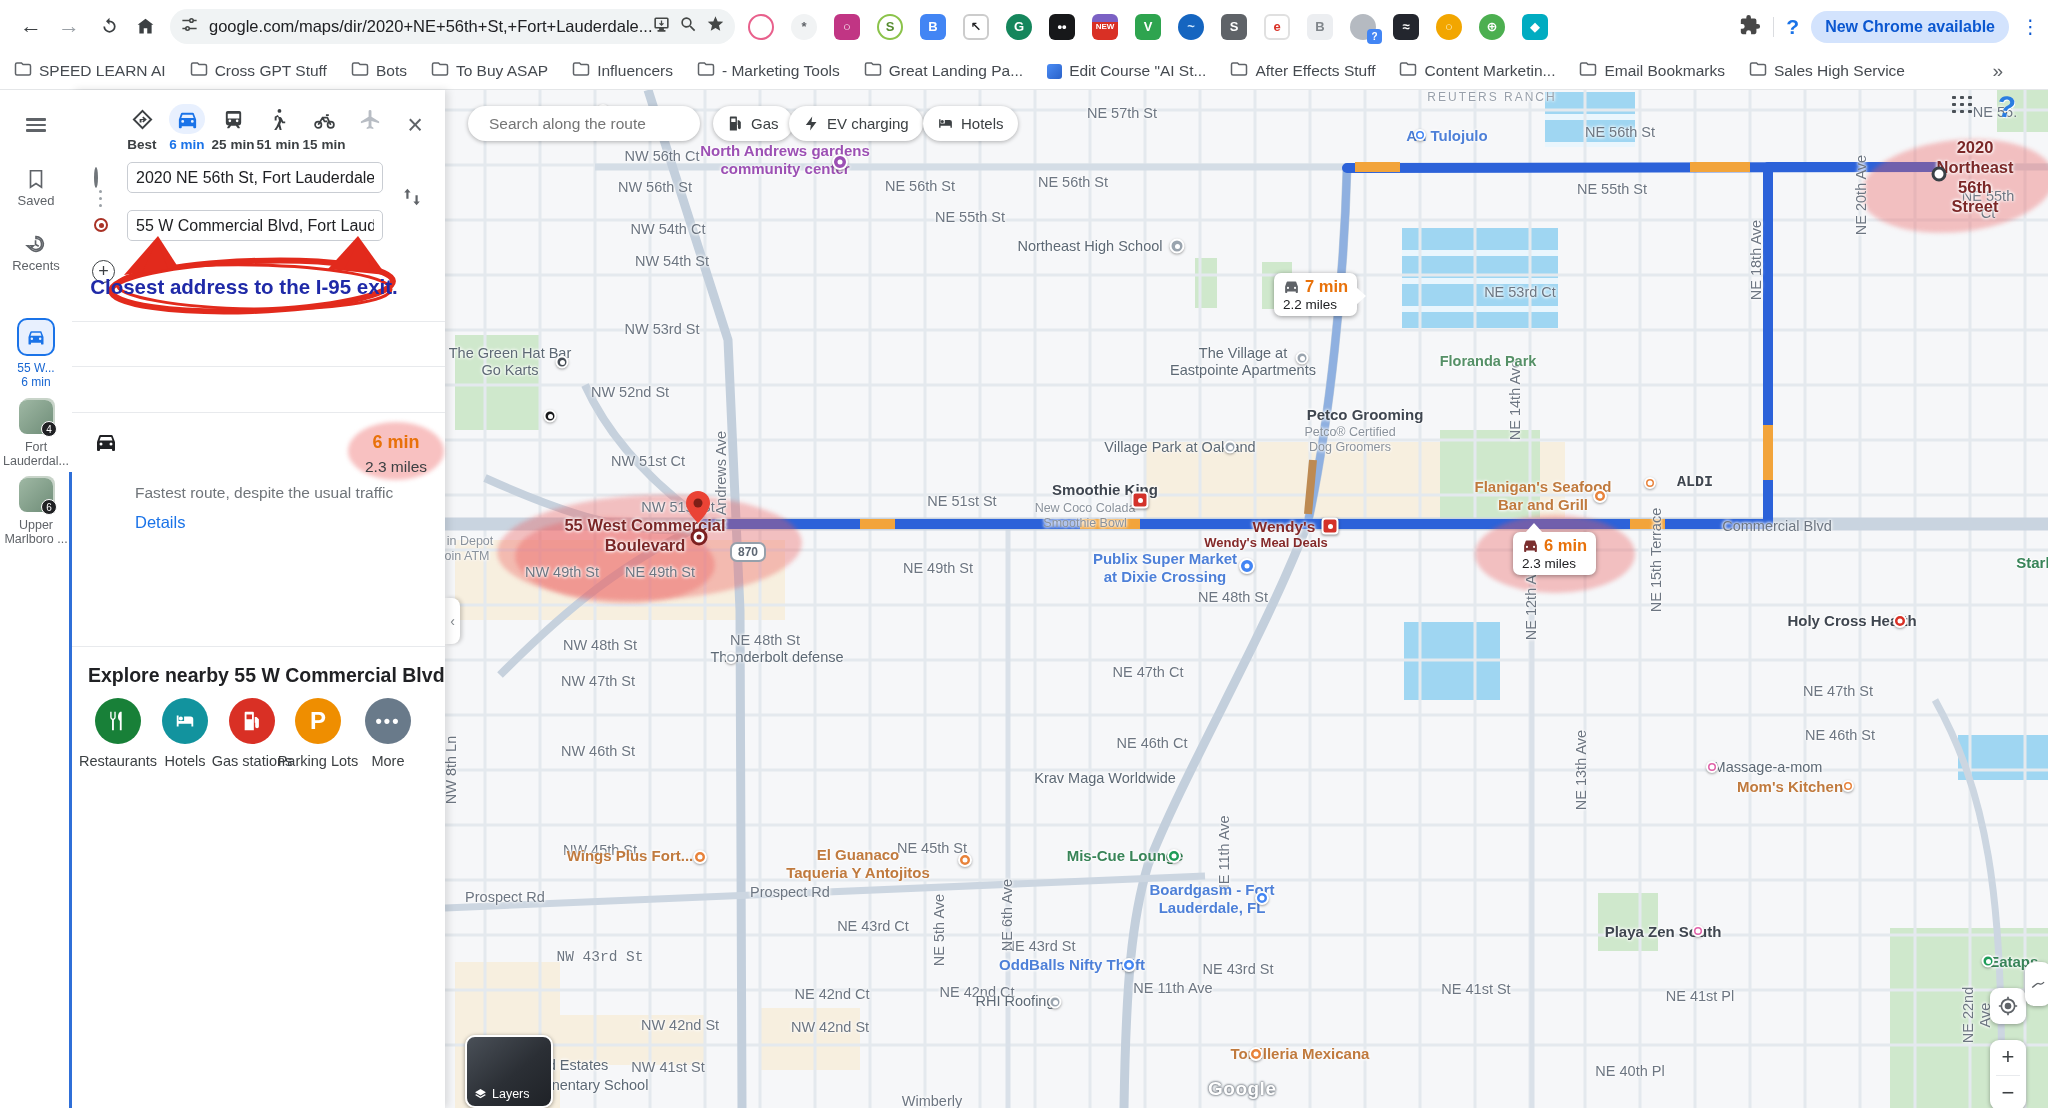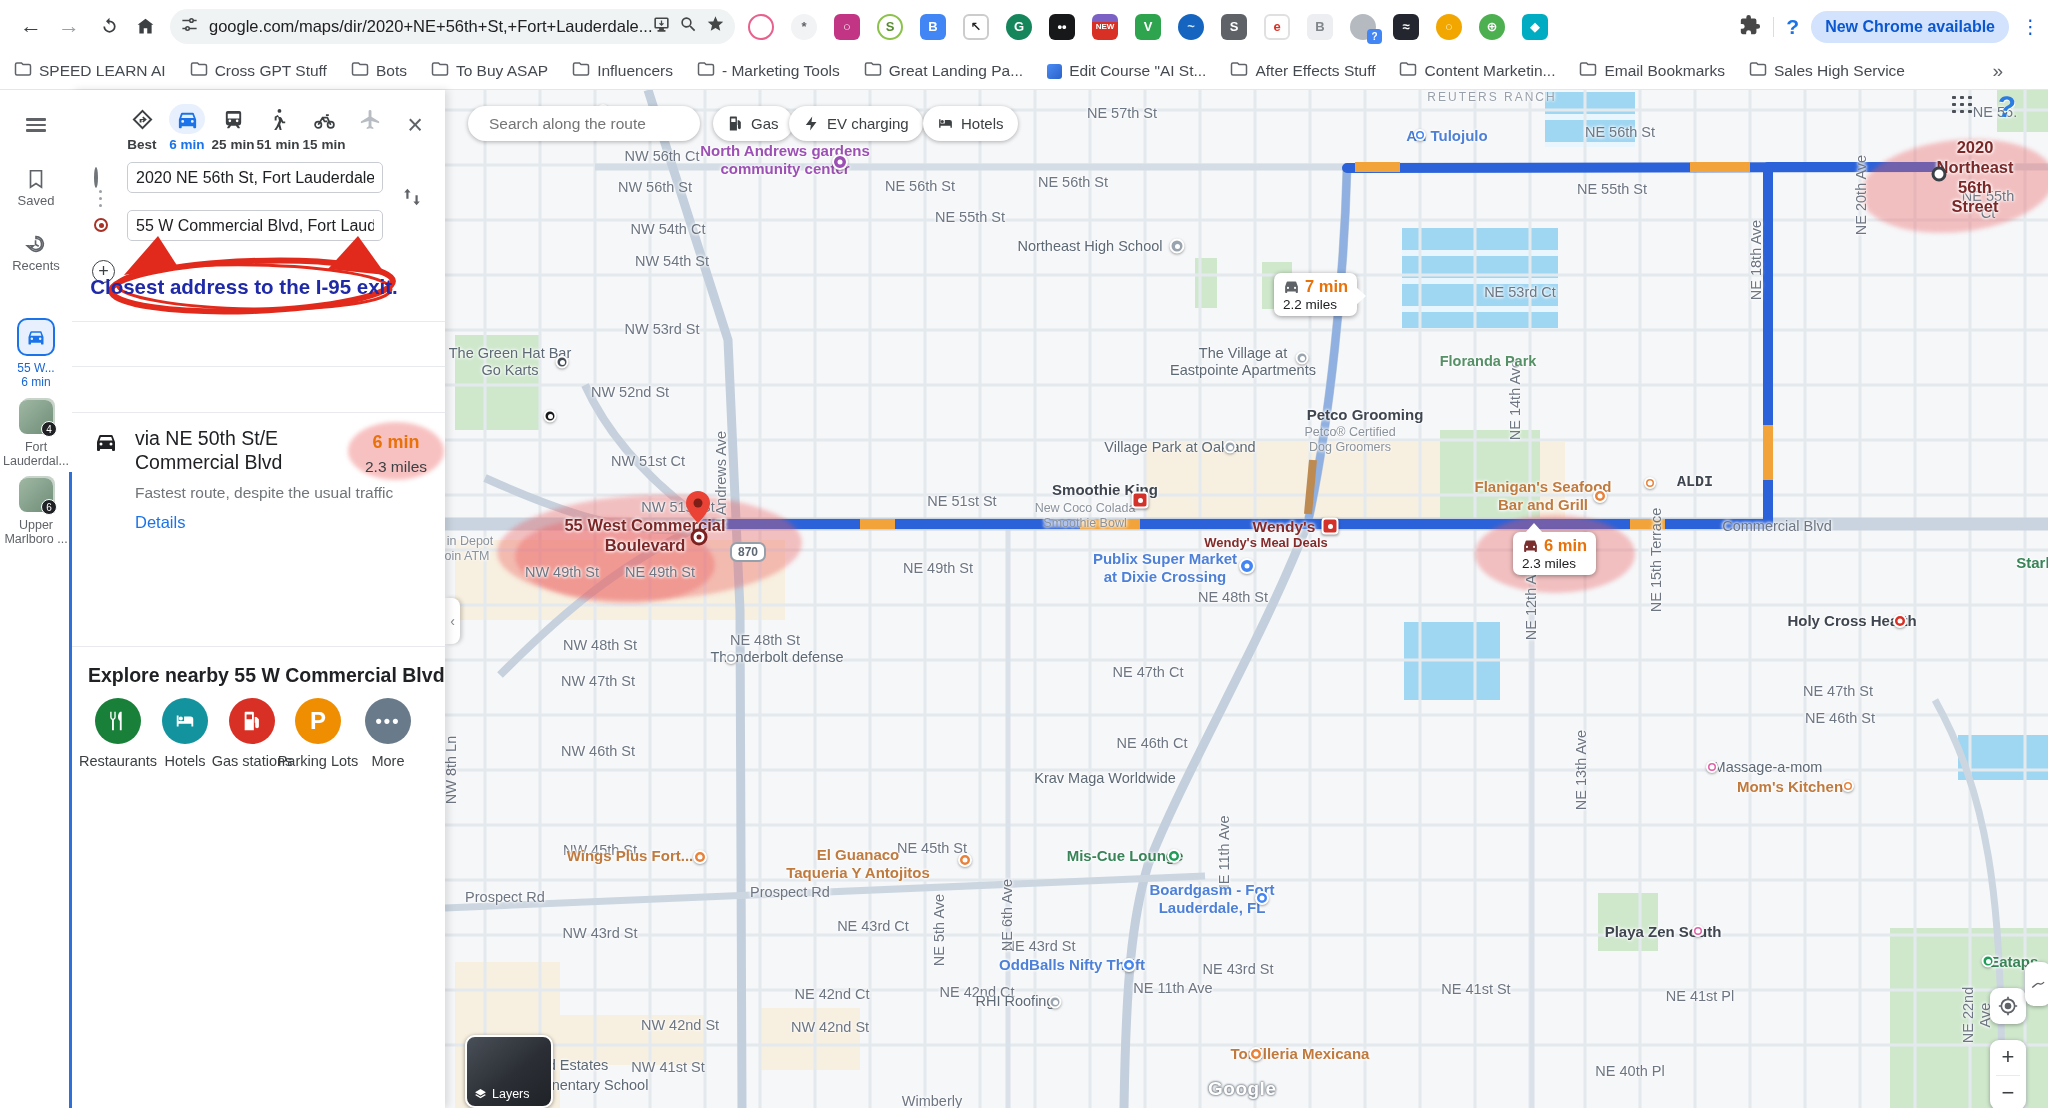--- a/index.html
+++ b/index.html
@@ -398,21 +398,20 @@
     <div class="pdiv" style="top:231px"></div>
     <div class="pdiv" style="top:276px"></div>
     <div class="pdiv" style="top:322px"></div>
 
     <div class="routecard">
       <div class="cardhl"></div>
       <div class="rcicon">
         <svg viewBox="0 0 24 24">
             <path d="M18.9 6.5A1.5 1.5 0 0 0 17.5 5h-11a1.5 1.5 0 0 0-1.4 1L3 12v8a1 1 0 0 0 1 1h1a1 1 0 0 0 1-1v-1h12v1a1 1 0 0 0 1 1h1a1 1 0 0 0 1-1v-8l-2.1-5.5zM6.8 7h10.4l1.3 3.5H5.5L6.8 7zM7 15.5a1.5 1.5 0 1 1 0-3 1.5 1.5 0 0 1 0 3zm10 0a1.5 1.5 0 1 1 0-3 1.5 1.5 0 0 1 0 3z"></path>
           </svg></div>
-      <div class="rctitle">via NE 50th St/E Commercial Blvd</div>
       <div class="rctime">6 min</div>
       <div class="rcdist">2.3 miles</div>
       <div class="rcnote">Fastest route, despite the usual traffic</div>
       <div class="rcdetails">Details</div>
     </div>
 
     <div class="pdiv" style="top:556px"></div>
     <div class="explore">
       <div class="exheading">Explore nearby 55 W Commercial Blvd</div>
       <div id="explore-row">
@@ -582,31 +581,31 @@
         <div class="lbl st" style="left: 517px; top: 412px;">NE 51st St</div>
         <div class="lbl st" style="left: 117px; top: 483px;">NW 49th St</div>
         <div class="lbl st" style="left: 215px; top: 483px;">NE 49th St</div>
         <div class="lbl st" style="left: 493px; top: 479px;">NE 49th St</div>
         <div class="lbl st" style="left: 788px; top: 508px;">NE 48th St</div>
         <div class="lbl st" style="left: 320px; top: 551px;">NE 48th St</div>
         <div class="lbl st" style="left: 155px; top: 556px;">NW 48th St</div>
         <div class="lbl st" style="left: 153px; top: 592px;">NW 47th St</div>
         <div class="lbl st" style="left: 703px; top: 583px;">NE 47th Ct</div>
         <div class="lbl st" style="left: 1393px; top: 602px;">NE 47th St</div>
-        <div class="lbl st" style="left: 1395px; top: 629px;">NE 46th St</div>
+        <div class="lbl st" style="left: 1395px; top: 646px;">NE 46th St</div>
         <div class="lbl st" style="left: 153px; top: 662px;">NW 46th St</div>
         <div class="lbl st" style="left: 707px; top: 654px;">NE 46th Ct</div>
         <div class="lbl st" style="left: 487px; top: 759px;">NE 45th St</div>
         <div class="lbl st" style="left: 155px; top: 761px;">NW 45th St</div>
         <div class="lbl st" style="left: 60px; top: 808px;">Prospect Rd</div>
         <div class="lbl st" style="left: 345px; top: 803px;">Prospect Rd</div>
         <div class="lbl st" style="left: 428px; top: 837px;">NE 43rd Ct</div>
         <div class="lbl st" style="left: 595px; top: 857px;">NE 43rd St</div>
         <div class="lbl st" style="left: 793px; top: 880px;">NE 43rd St</div>
-        <div class="lbl st" style="left: 155px; top: 844px;">NW 43rd St</div>
+        <div class="lbl st" style="left: 155px; top: 868px; font-family: Liberation Mono, monospace;">NW 43rd St</div>
         <div class="lbl st" style="left: 387px; top: 905px;">NE 42nd Ct</div>
         <div class="lbl st" style="left: 532px; top: 903px;">NE 42nd Ct</div>
         <div class="lbl st" style="left: 1031px; top: 900px;">NE 41st St</div>
         <div class="lbl st" style="left: 1255px; top: 907px;">NE 41st Pl</div>
         <div class="lbl st" style="left: 235px; top: 936px;">NW 42nd St</div>
         <div class="lbl st" style="left: 385px; top: 938px;">NW 42nd St</div>
         <div class="lbl st" style="left: 223px; top: 978px;">NW 41st St</div>
         <div class="lbl st" style="left: 1185px; top: 982px;">NE 40th Pl</div>
         <div class="lbl st" style="left: 487px; top: 1012px;">Wimberly</div>
         <div class="lbl st" style="left: 728px; top: 899px;">NE 11th Ave</div>

